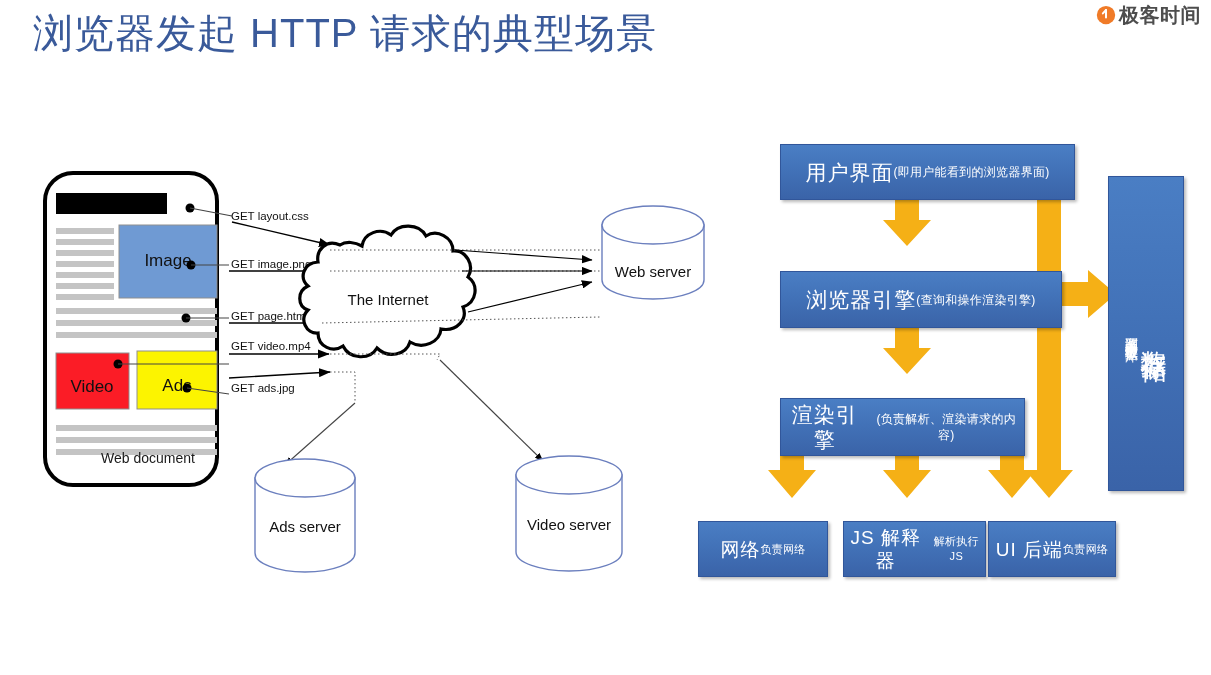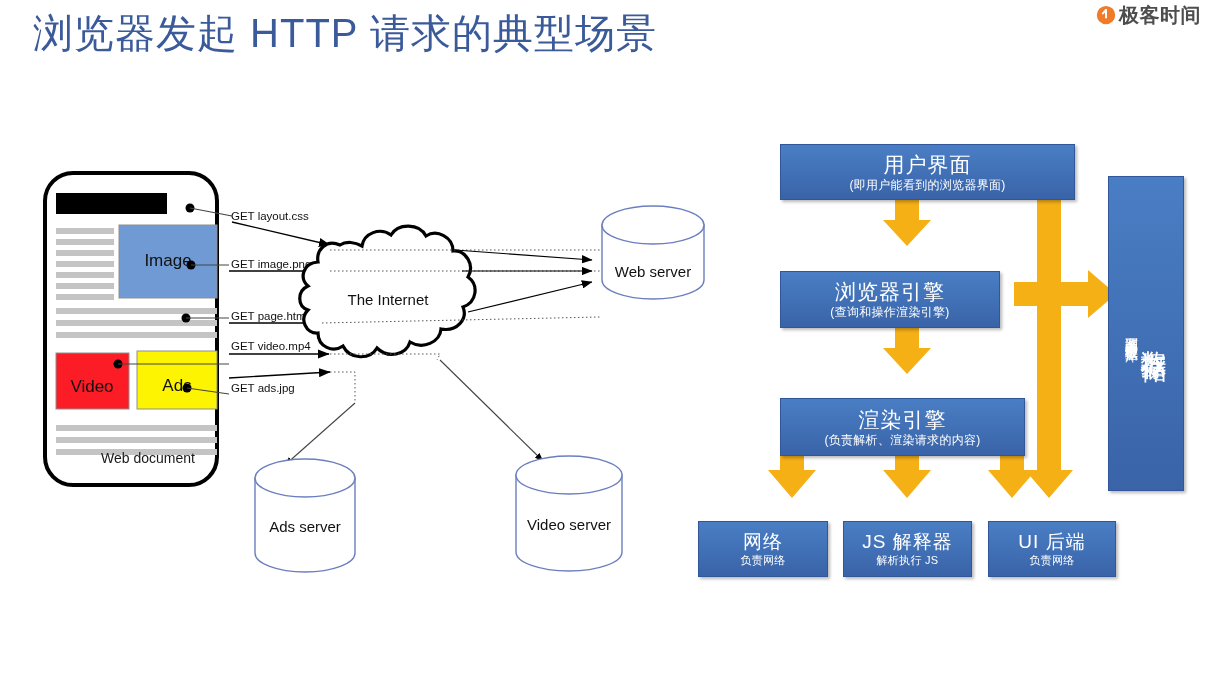--- a/index.html
+++ b/index.html
@@ -38,21 +38,21 @@
   .svglabel{font-family:"Liberation Sans","DejaVu Sans",sans-serif;}
 
   
   .arch{position:absolute;left:680px;top:130px;width:531px;height:480px;}
   .abox{
     position:absolute;
     background:linear-gradient(to bottom,#4a7ec4 0%,#4272b8 45%,#3a63a8 100%);
     border:1px solid #31569a;
     box-shadow:2px 2px 3px rgba(0,0,0,0.28);
     color:#ffffff;
-    display:flex;flex-direction:column;align-items:center;justify-content:center;
+    display:flex;flex-direction:row;align-items:center;justify-content:center;
     text-align:center;box-sizing:border-box;
   }
   .abox .t1{font-size:21px;line-height:25px;letter-spacing:1px;}
   .abox .t2{font-size:12px;line-height:16px;letter-spacing:0.3px;}
   .abox.small .t1{font-size:19px;line-height:23px;text-align:center;}
   .abox.small .t2{font-size:11px;line-height:15px;}
 
   
   .vbox{
     position:absolute;
@@ -252,36 +252,36 @@
       <g fill="#f5b016">
         <path d="M320 318 L344 318 L344 340 L356 340 L332 368 L308 340 L320 340 Z"></path>
       </g>
     </svg>
 
     <div class="abox" style="left:100px;top:14px;width:295px;height:56px;">
       <div class="t1">用户界面</div>
       <div class="t2">(即用户能看到的浏览器界面)</div>
     </div>
 
-    <div class="abox" style="left:100px;top:141px;width:220px;height:57px;">
+    <div class="abox" style="left:100px;top:141px;width:282px;height:57px;">
       <div class="t1">浏览器引擎</div>
       <div class="t2">(查询和操作渲染引擎)</div>
     </div>
 
     <div class="abox" style="left:100px;top:268px;width:245px;height:58px;justify-content:center;">
       <div class="t1">渲染引擎</div>
       <div class="t2">(负责解析、渲染请求的内容)</div>
     </div>
 
     <div class="abox small" style="left:18px;top:391px;width:130px;height:56px;">
       <div class="t1">网络</div>
       <div class="t2">负责网络</div>
     </div>
 
-    <div class="abox small" style="left:163px;top:391px;width:129px;height:56px;">
+    <div class="abox small" style="left:163px;top:391px;width:143px;height:56px;">
       <div class="t1">JS 解释器</div>
       <div class="t2">解析执行 JS</div>
     </div>
 
     <div class="abox small" style="left:308px;top:391px;width:128px;height:56px;">
       <div class="t1">UI 后端</div>
       <div class="t2">负责网络</div>
     </div>
 
     <div class="vbox" style="left:428px;top:46px;width:76px;height:315px;">

